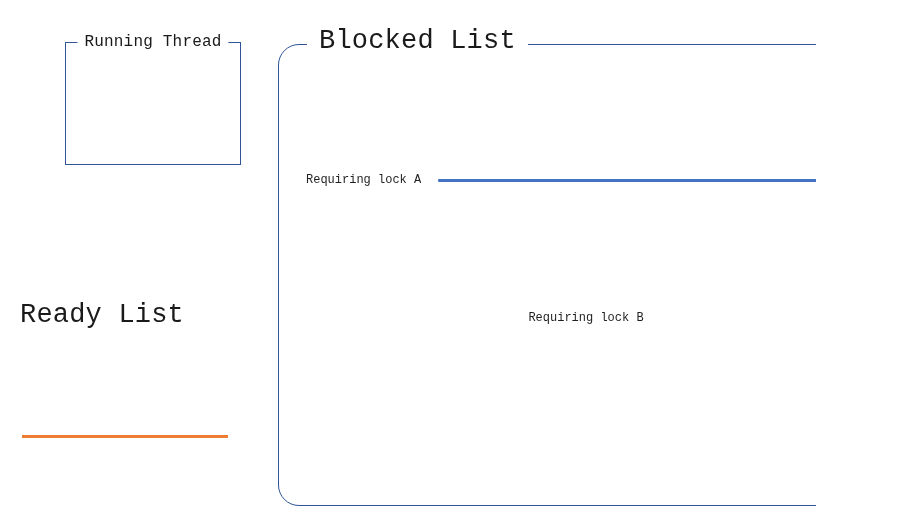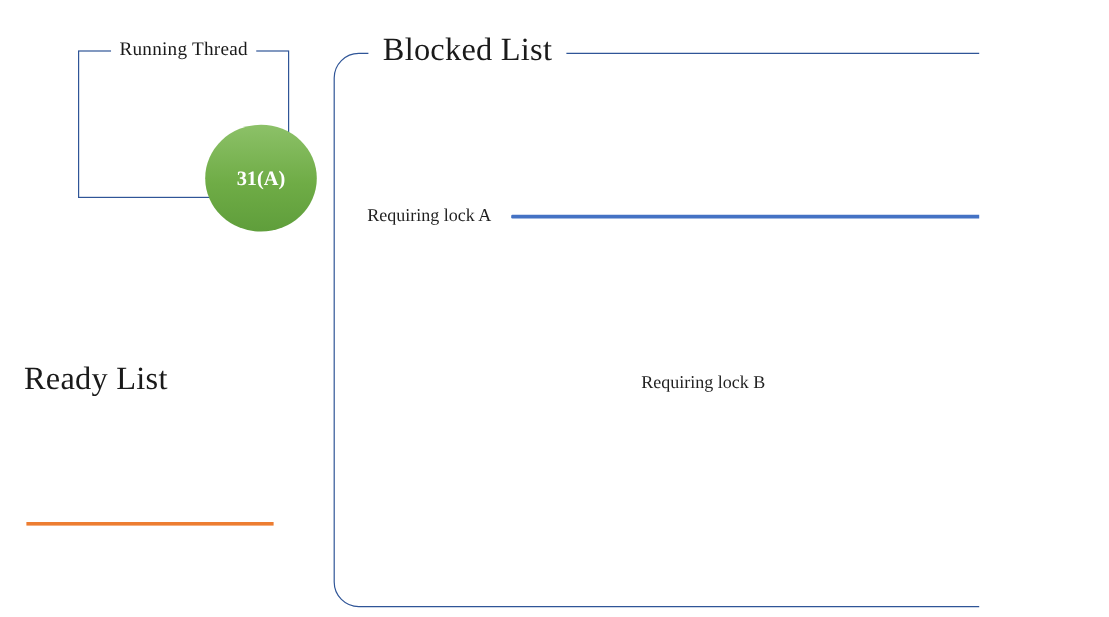--- a/index.html
+++ b/index.html
@@ -1,18 +1,18 @@
 <!DOCTYPE html>
 <html style="--box_border: #2F5597; --blue_line: #4472C4; --orange_accent: #ED7D31; --green_circle_top: #8CC168; --green_circle_bottom: #5F9E3B; --orange_circle_top: #F29B57; --orange_circle_bottom: #E06C15; --circle_text: #FFFFFF; --text_black: #1A1A1A;"><head>
 <meta charset="utf-8">
 <style>
   html,body{margin:0;padding:0;background:#fff;}
   #canvas{
     position:relative;width:816px;height:514px;background:#ffffff;
-    font-family:Liberation Serif, serif;overflow:hidden;
+    font-family:Liberation Mono, monospace;overflow:hidden;
     color:var(--text_black,#1a1a1a);
   }
   
   .group-box{
     position:absolute;border:1.5px solid var(--box_border,#2F5597);
     background:transparent;
   }
   #running-box{left:65px;top:42px;width:174px;height:121px;}
   #blocked-box{left:278px;top:44px;width:637px;height:460px;border-radius:21px;}
   .box-title{
@@ -53,40 +53,37 @@
   #ready-underline{
     position:absolute;left:22px;top:435px;width:206px;height:3px;
     background:var(--orange_accent,#ED7D31);
   }
   
   .blocked-row{
     position:absolute;left:306px;width:560px;height:22px;
     display:flex;align-items:center;
   }
   .blocked-row .row-label{
-    flex:none;font-size:15px;color:#1f1f1f;white-space:nowrap;
+    flex:none;font-size:12px;color:#1f1f1f;white-space:nowrap;
   }
   .blocked-row .row-line{
     flex:1;height:3px;margin-left:17px;border-radius:1px;
     background:var(--blue_line,#4472C4);
   }
   #row-a{top:169px;}
   #row-b{top:311px;flex-direction:column;}
   #row-c{top:439px;}
 </style>
 </head>
 <body>
 
 <div id="canvas">
 
   <div id="running-box" class="group-box">
     <span id="running-title" class="box-title">Running Thread</span>
-    <div id="green-circle" class="thread-circle">
-      <span>31(A)</span>
-    </div>
   </div>
 
   <div id="blocked-box" class="group-box">
     <span id="blocked-title" class="box-title">Blocked List</span>
   </div>
 
   <div id="row-a" class="blocked-row">
     <span class="row-label">Requiring lock A</span>
     <div class="row-line"></div>
   </div>

